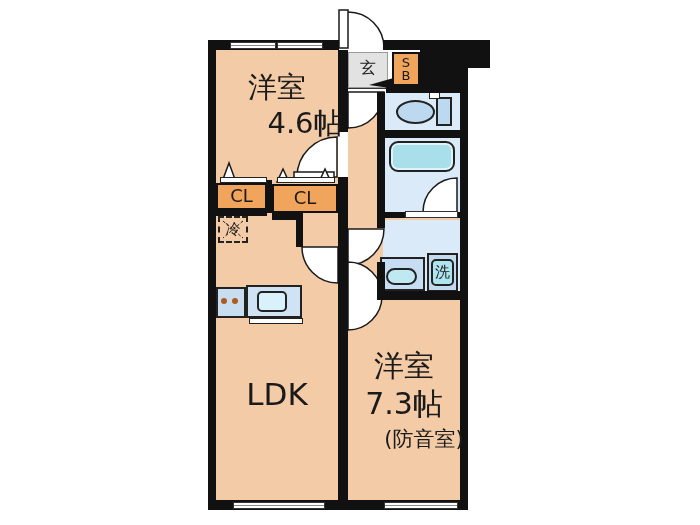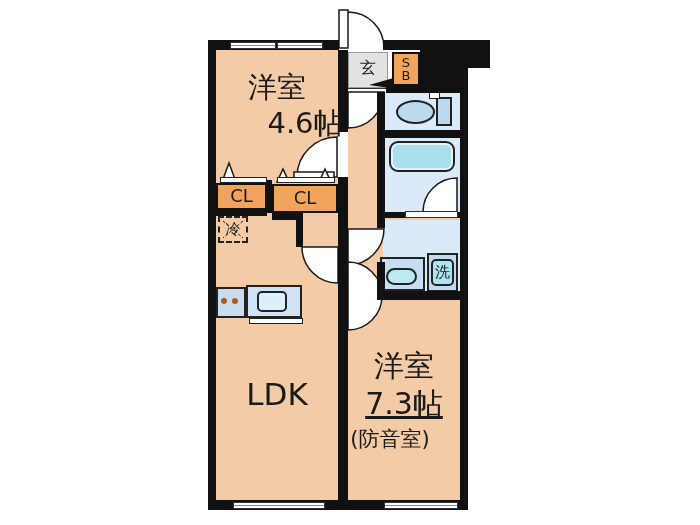--- a/index.html
+++ b/index.html
@@ -123,16 +123,16 @@
   </div>
 
   <div class="abs txt" style="left:348px;top:60px;width:40px;font-size:16px;">玄</div>
 
   <div class="abs txt" style="left:217px;top:72px;width:120px;font-size:29px;">洋室</div>
   <div class="abs txt" style="left:217px;top:108px;width:120px;font-size:29px;margin-left:28px;">4.6帖</div>
 
   <div class="abs txt" style="left:217px;top:378px;width:120px;font-size:31px;">LDK</div>
 
   <div class="abs txt" style="left:350px;top:350px;width:108px;font-size:30px;">洋室</div>
-  <div class="abs txt" style="left:350px;top:388px;width:108px;font-size:30px;text-decoration:underline;">7.3帖</div>
-  <div class="abs txt" style="left:336px;top:428px;width:108px;font-size:21px;">(防音室)</div>
+  <div class="abs txt" style="left:350px;top:388px;width:108px;font-size:30px;">7.3帖</div>
+  <div class="abs txt" style="left:370px;top:428px;width:108px;font-size:21px;">(防音室)</div>
 
 </div>
 
 </body></html>

